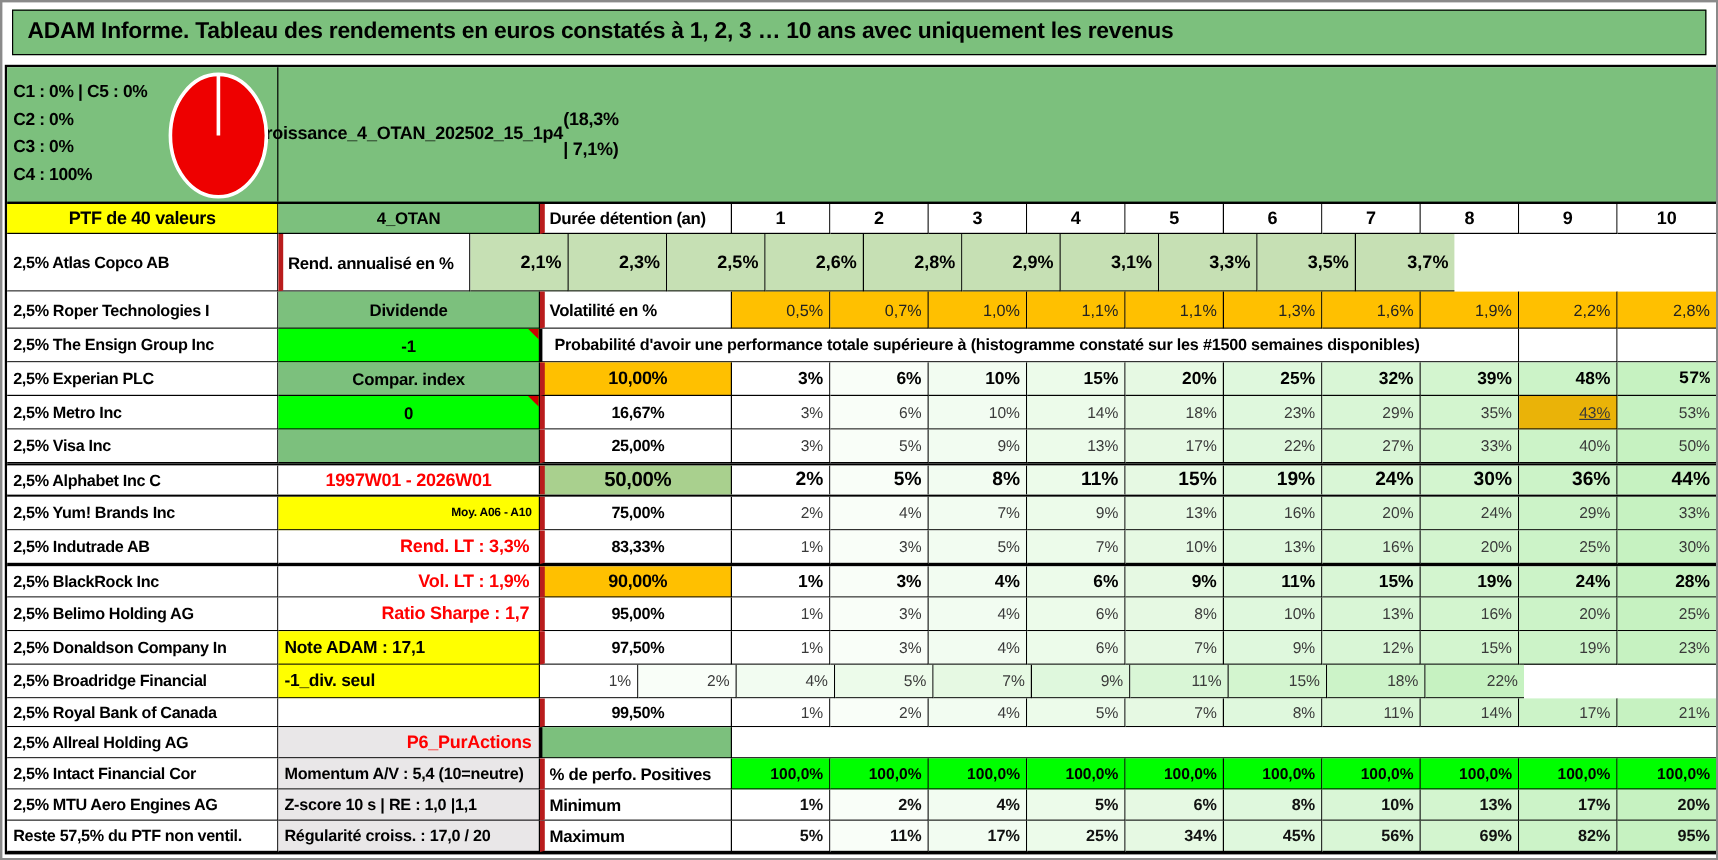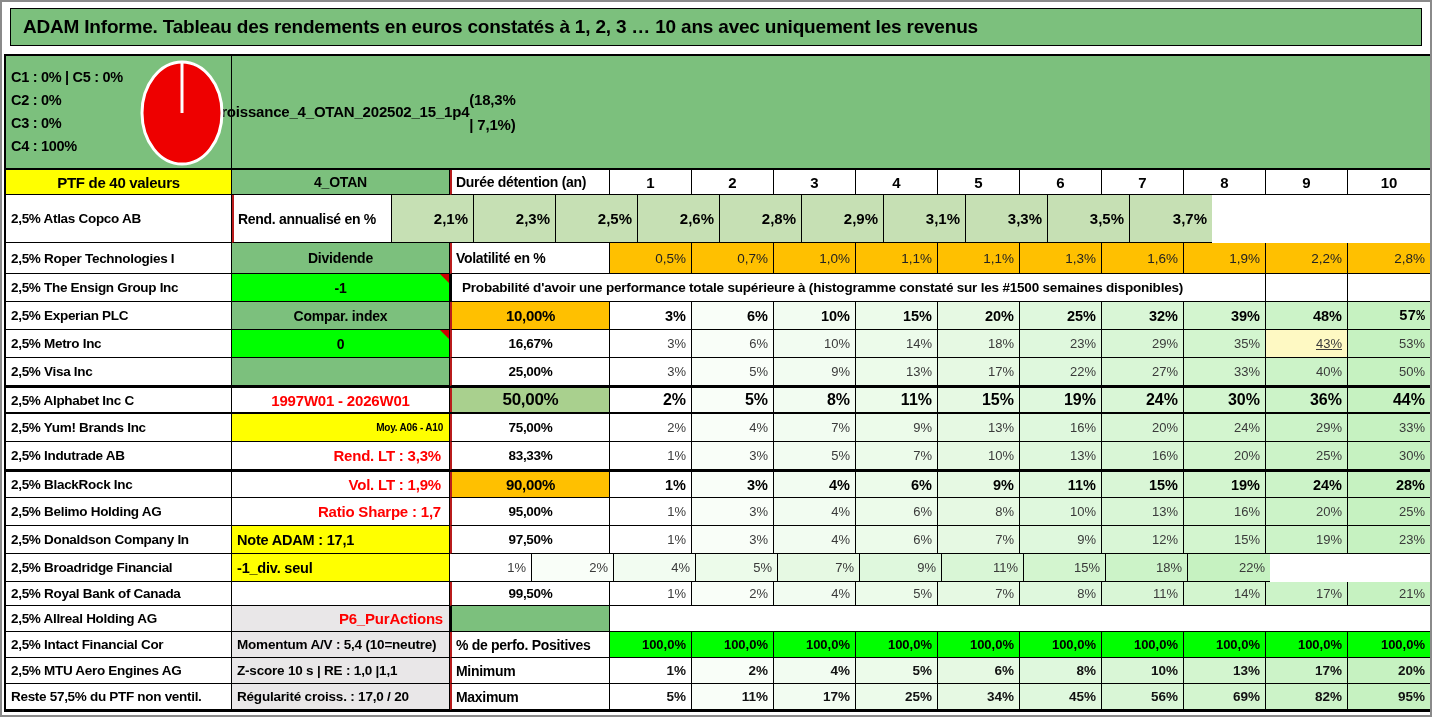--- a/index.html
+++ b/index.html
@@ -52,21 +52,21 @@
   .a-bright{ background:var(--bright); }
   .a-yellow-right{ background:var(--yellow); justify-content:flex-end; padding-right:6px; font-size:10px;}
   .a-yellow-left{ background:var(--yellow); justify-content:flex-start; padding-left:5px; font-size:14.5px;}
   .a-red-center{ color:var(--red); font-size:15px; }
   .a-red-right{ color:var(--red); justify-content:flex-end; padding-right:8px; font-size:15px; }
   .a-gray{ background:var(--gray); justify-content:flex-start; padding-left:5px; font-size:13.5px; }
   .a-gray-red{ background:var(--gray); color:var(--red); justify-content:flex-end; padding-right:6px; font-size:15px; }
   .tri{ position:absolute; top:0; right:0; width:0; height:0;
         border-top:9px solid #cc0000; border-left:9px solid transparent; }
   
-  .lbl{ width:160px; border-left:2px solid #b91c1c; font-weight:bold; font-size:14px;
+  .lbl{ width:160px; border-left:4px solid #b91c1c; font-weight:bold; font-size:14px;
         padding-left:4px; background:#fff; letter-spacing:-0.3px;}
   .lbl-c{ justify-content:center; padding-left:0; font-size:13.5px; }
   .lbl-orange{ background:var(--orange); font-size:15px; }
   .lbl-green50{ background:var(--green50); font-size:17px; }
   
   .v{ width:82px; justify-content:flex-end; padding-right:5px; font-size:13px; color:#3a3a3a; }
   .d{ width:82px; justify-content:center; font-weight:bold; font-size:15px; color:#000; background:#fff;}
   .v-rend{ background:var(--lgreen); font-weight:bold; font-size:15px; color:#000; }
   .v-vol{ background:var(--orange); font-size:13.5px; color:#222; }
   .v-pb{ font-weight:bold; font-size:14.5px; color:#000; }
@@ -177,21 +177,21 @@
           <div class="c a a-bright">0<span class="tri"></span></div>
           <div class="c lbl lbl-c">16,67%</div>
           <div class="c v" style="background: rgb(255, 255, 255);">3%</div>
           <div class="c v" style="background: rgb(249, 254, 248);">6%</div>
           <div class="c v" style="background: rgb(242, 252, 241);">10%</div>
           <div class="c v" style="background: rgb(236, 251, 234);">14%</div>
           <div class="c v" style="background: rgb(230, 249, 227);">18%</div>
           <div class="c v" style="background: rgb(223, 248, 221);">23%</div>
           <div class="c v" style="background: rgb(217, 246, 214);">29%</div>
           <div class="c v" style="background: rgb(211, 245, 207);">35%</div>
-          <div class="c v" style="background: #fef9c3; text-decoration: underline;">43%</div>
+          <div class="c v" style="background: #eab308; text-decoration: underline;">43%</div>
           <div class="c v" style="background: rgb(198, 242, 193);">53%</div>
         </div>
         <div class="row" style="height: 28px;">
           <div class="c n">2,5% Visa Inc</div>
           <div class="c a a-green"></div>
           <div class="c lbl lbl-c">25,00%</div>
           <div class="c v" style="background: rgb(255, 255, 255);">3%</div>
           <div class="c v" style="background: rgb(249, 254, 248);">5%</div>
           <div class="c v" style="background: rgb(242, 252, 241);">9%</div>
           <div class="c v" style="background: rgb(236, 251, 234);">13%</div>

